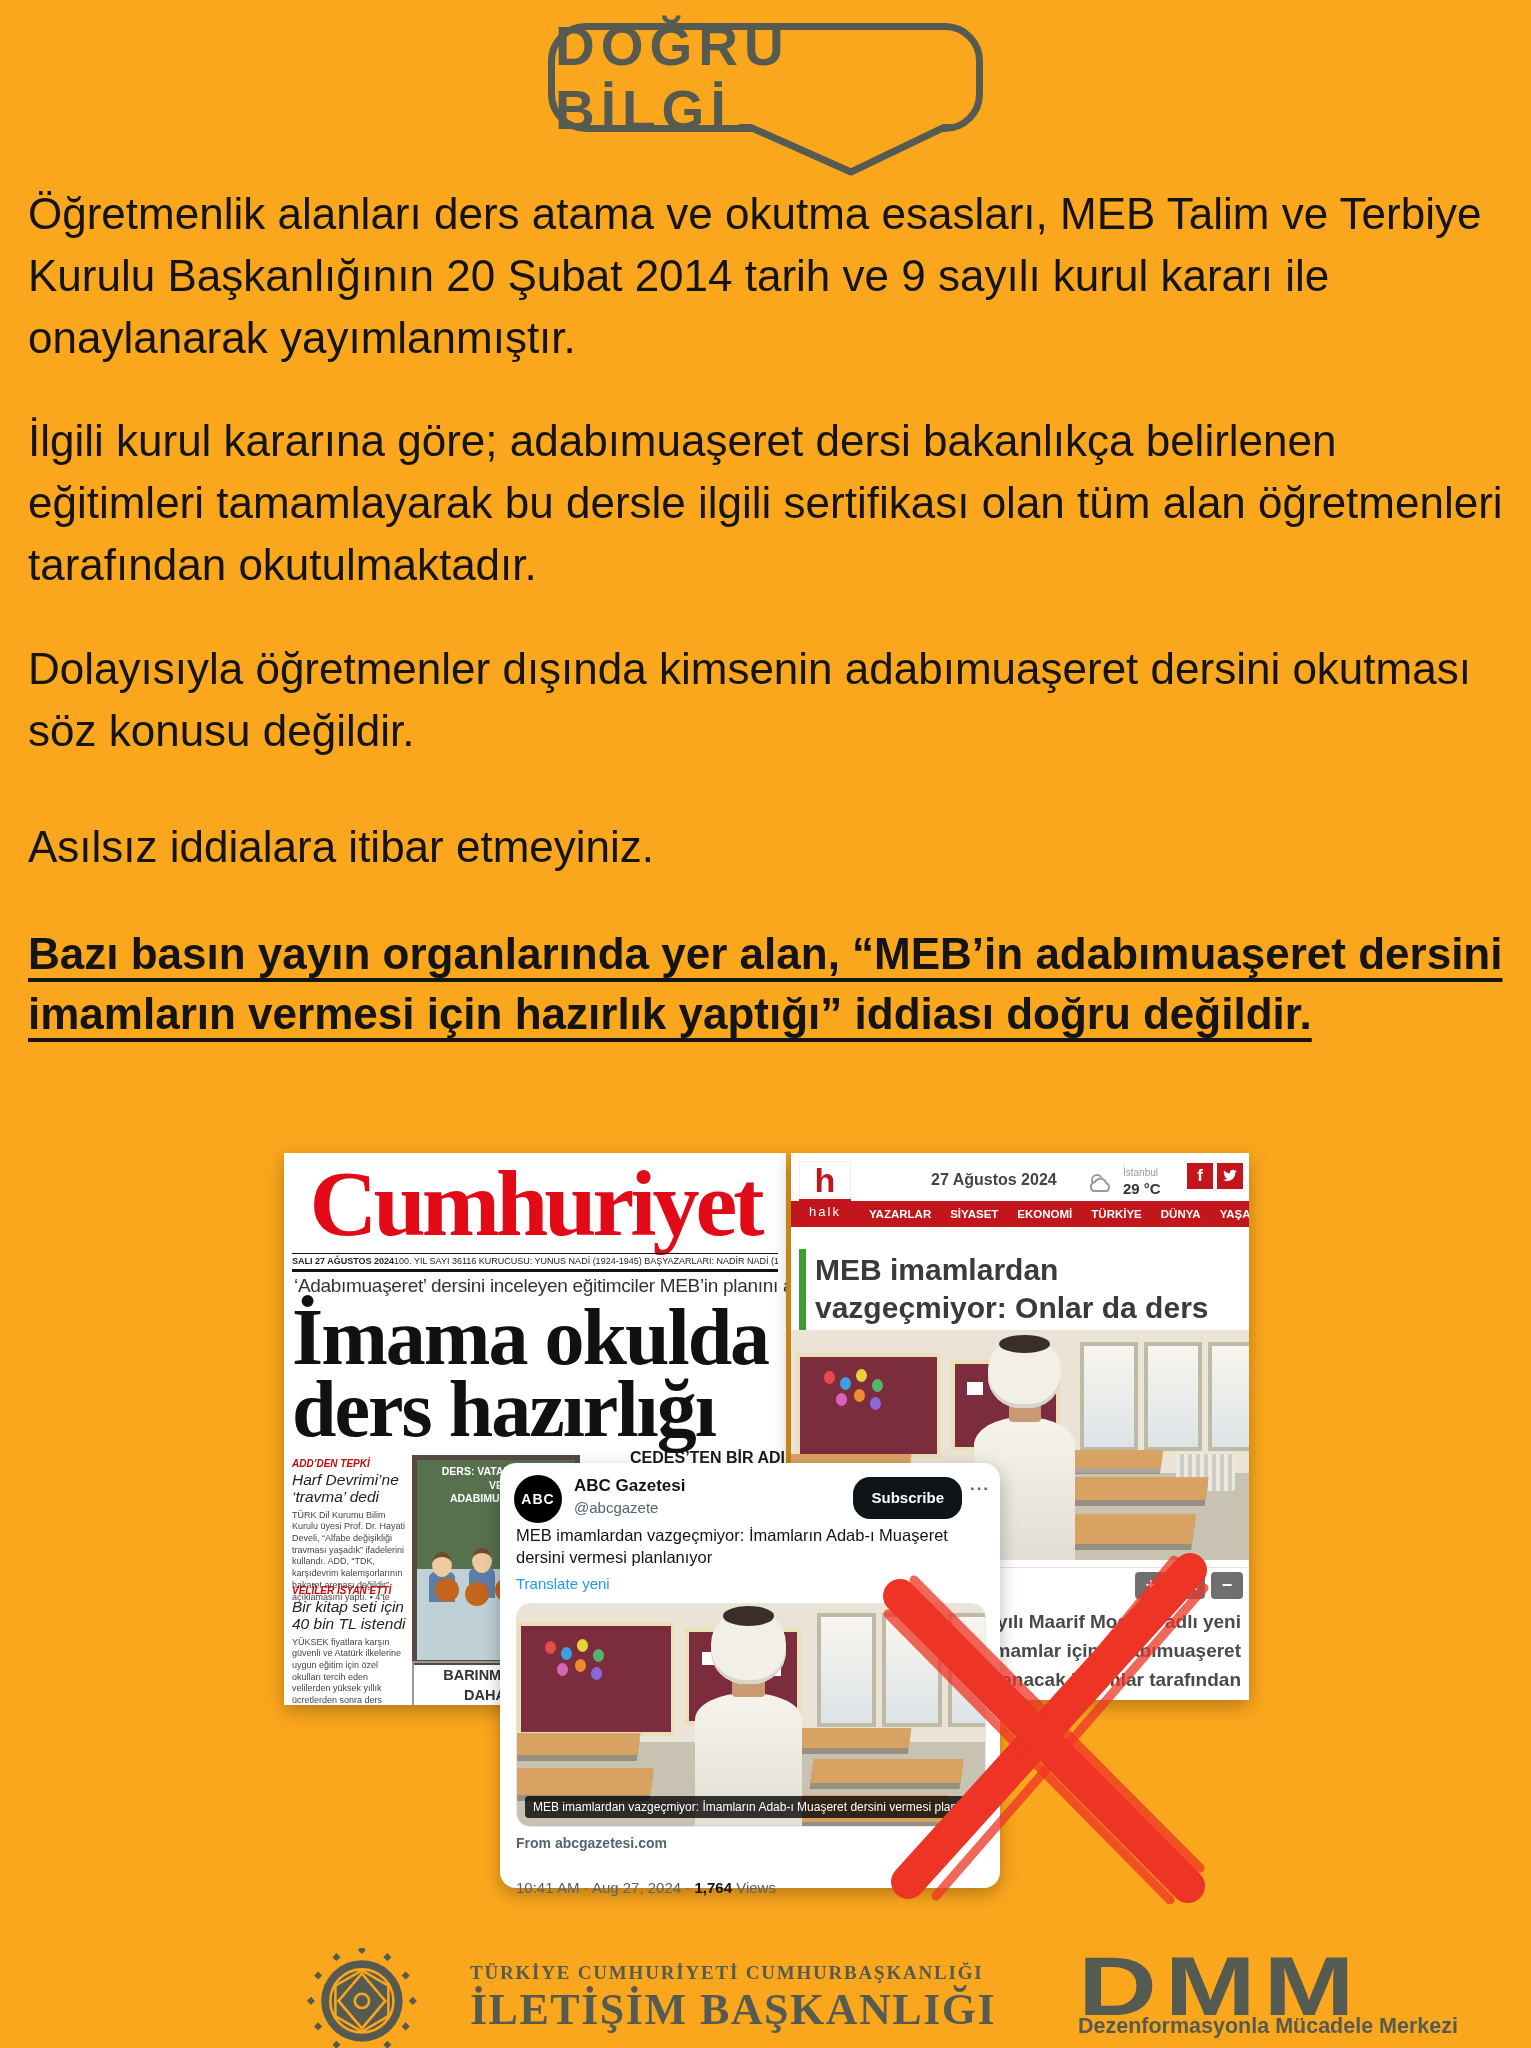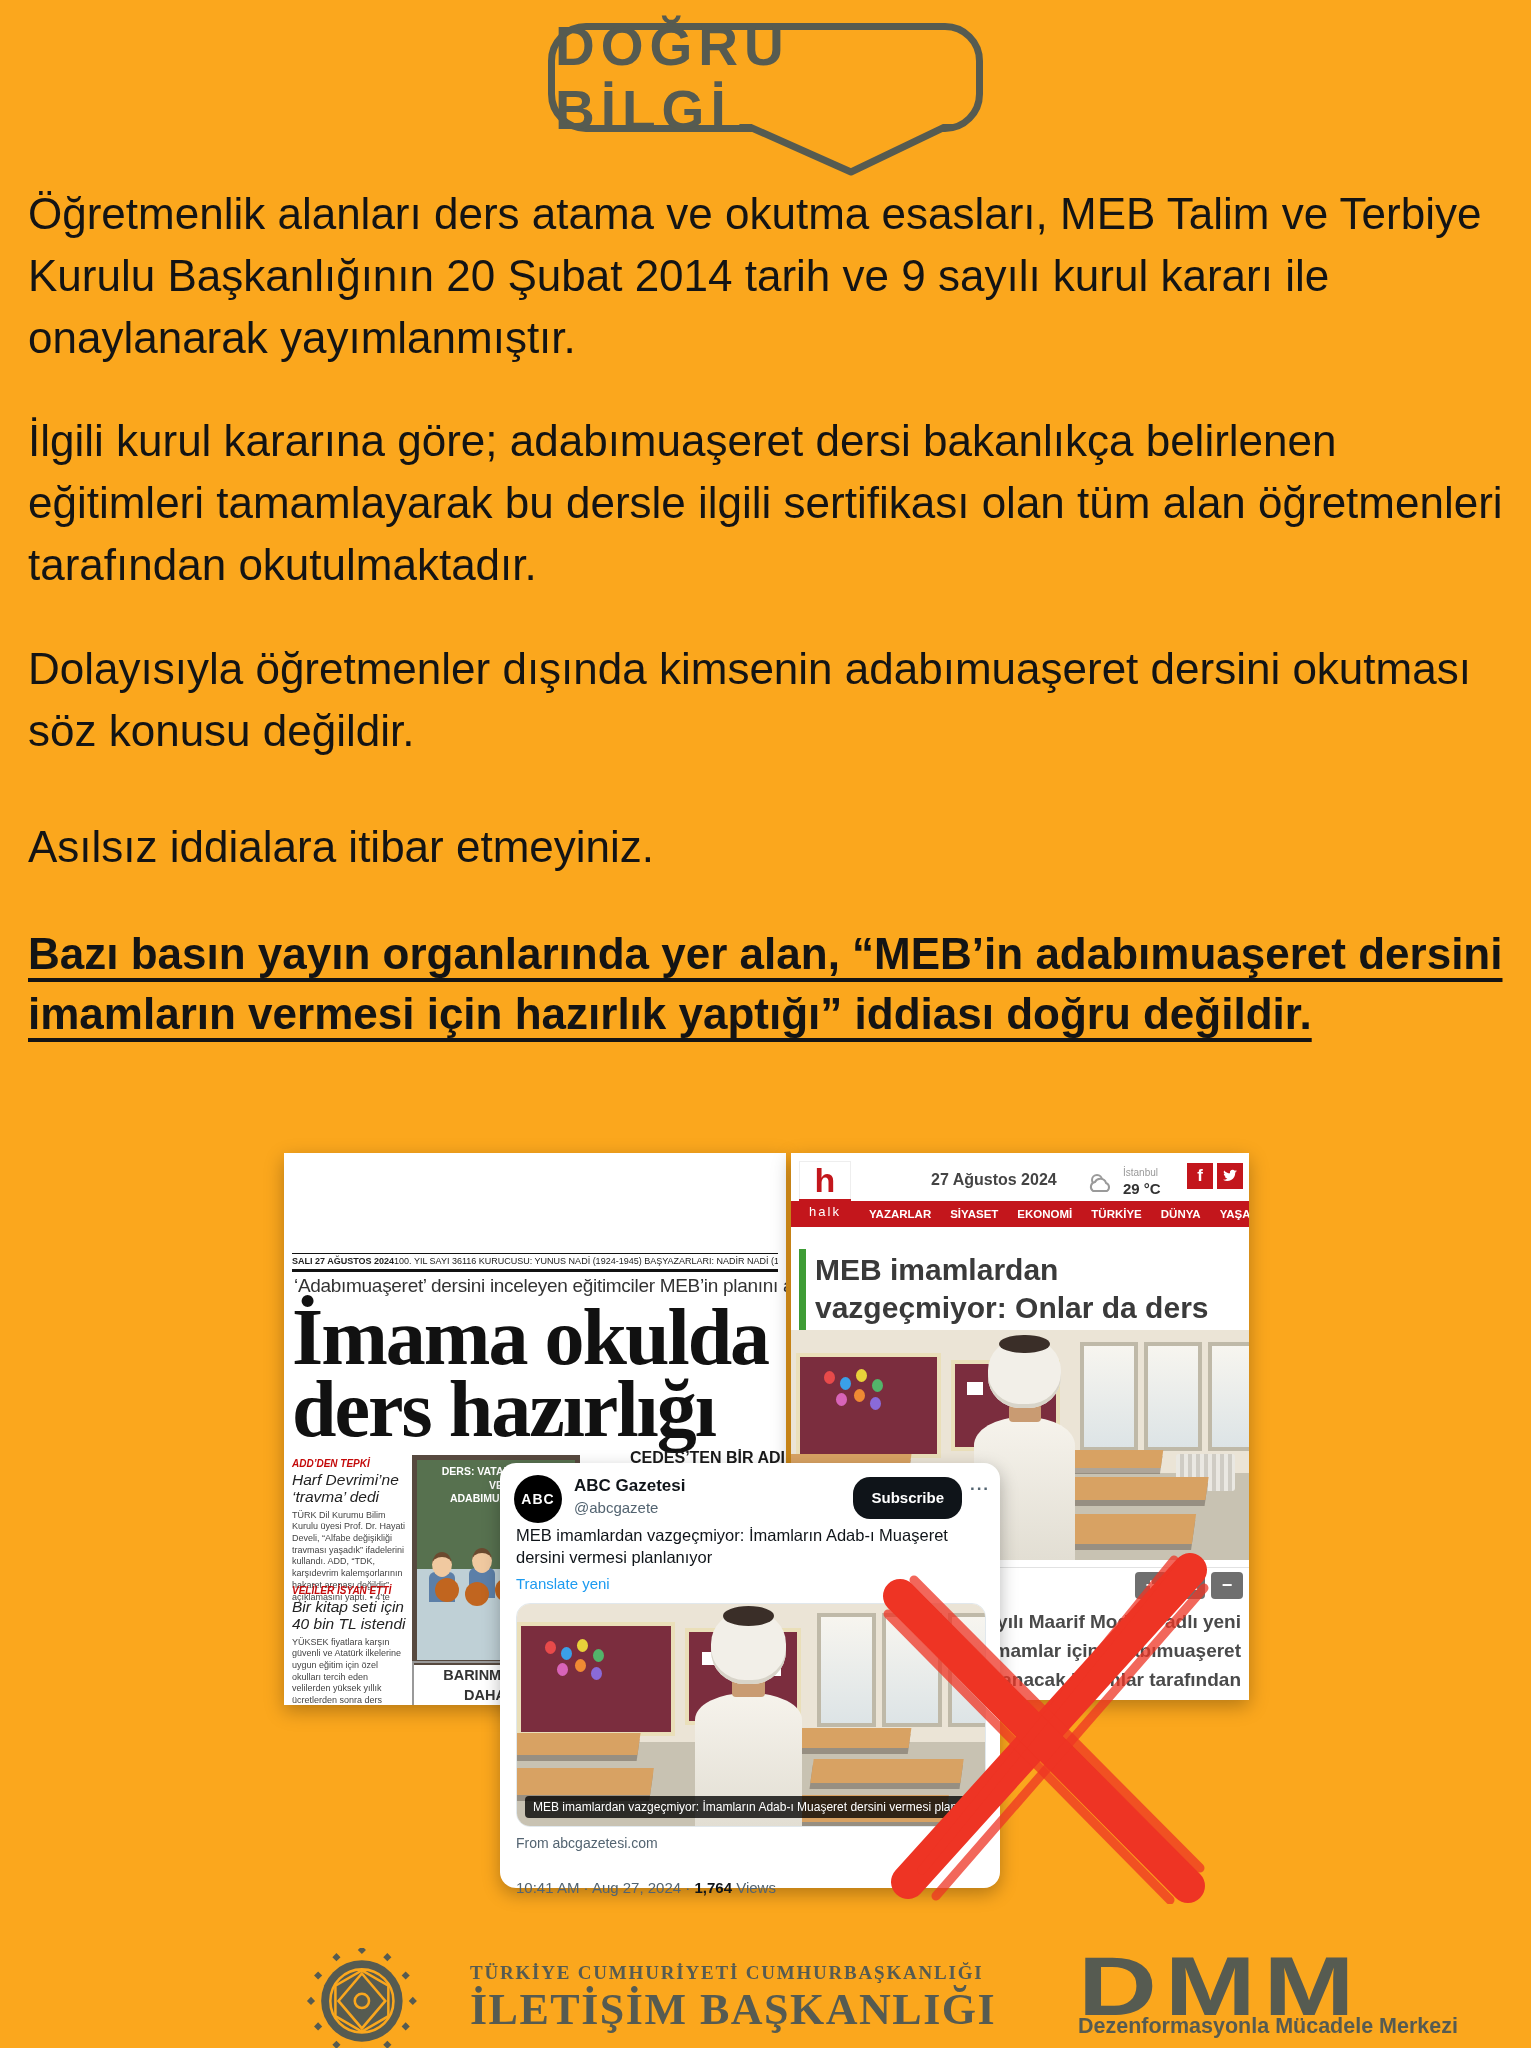--- a/index.html
+++ b/index.html
@@ -89,21 +89,21 @@
   .tw-name{position:absolute;left:74px;top:13px;font-size:17px;font-weight:bold;color:#0f1419;}
   .tw-handle{position:absolute;left:74px;top:36px;font-size:15px;color:#536471;}
   .tw-sub{position:absolute;right:38px;top:14px;height:34px;border-radius:17px;background:#0f1419;color:#fff;
     font-weight:bold;font-size:15px;line-height:34px;padding:4px 18px;}
   .tw-more{position:absolute;right:10px;top:16px;color:#536471;font-size:17px;font-weight:bold;letter-spacing:1px;}
   .tw-text{position:absolute;left:16px;top:62px;width:470px;font-size:16.5px;line-height:1.32;color:#0f1419;}
   .tw-translate{position:absolute;left:16px;top:112px;font-size:15px;color:#1d9bf0;}
   .tw-photo{position:absolute;left:16px;top:140px;width:468px;height:222px;border-radius:14px;overflow:hidden;border:1px solid #e1e8ed;}
   .tw-caption{position:absolute;left:8px;bottom:8px;background:rgba(0,0,0,.78);color:#fff;font-size:12px;
     padding:4px 8px;border-radius:4px;white-space:nowrap;max-width:96%;overflow:hidden;}
-  .tw-source{position:absolute;left:16px;top:372px;font-size:14px;color:#536471;}
+  .tw-source{position:absolute;left:16px;top:372px;font-size:14px;color:#536471;font-weight:bold;}
   .tw-time{position:absolute;left:16px;top:416px;font-size:15px;color:#536471;}
   .tw-time b{color:#0f1419;}
 
   #redx{position:absolute;left:870px;top:1552px;width:350px;height:352px;z-index:6;}
 
   
   .gov-top{position:absolute;left:470px;top:1962px;font-family:"Liberation Serif",serif;font-size:19px;
     letter-spacing:1.8px;color:#565B51;font-weight:bold;}
   .gov-main{position:absolute;left:470px;top:1984px;font-family:"Liberation Serif",serif;font-size:44px;
     letter-spacing:1.5px;color:#565B51;font-weight:bold;}
@@ -123,20 +123,21 @@
     <path d="M8,0 L116,48 L216,0" fill="#FBA71D" stroke="#565B51" stroke-width="7" stroke-linecap="round" stroke-linejoin="round"></path>
   </svg>
 
   <div class="para" style="top:183px;">Öğretmenlik alanları ders atama ve okutma esasları, MEB Talim ve Terbiye Kurulu Başkanlığının 20 Şubat 2014 tarih ve 9 sayılı kurul kararı ile onaylanarak yayımlanmıştır.</div>
   <div class="para" style="top:410px;">İlgili kurul kararına göre; adabımuaşeret dersi bakanlıkça belirlenen eğitimleri tamamlayarak bu dersle ilgili sertifikası olan tüm alan öğretmenleri tarafından okutulmaktadır.</div>
   <div class="para" style="top:816px;">Asılsız iddialara itibar etmeyiniz.</div>
   <div class="para" style="top:638px;">Dolayısıyla öğretmenler dışında kimsenin adabımuaşeret dersini okutması söz konusu değildir.</div>
   <div class="para claim" style="top:924px;">Bazı basın yayın organlarında yer alan, “MEB’in adabımuaşeret dersini imamların vermesi için hazırlık yaptığı” iddiası doğru değildir.</div>
 
   <div id="cumhuriyet" class="card">
+    <div class="cum-logo">Cumhuriyet</div>
     <div class="cum-mast">
       <b>SALI 27 AĞUSTOS 2024</b>
       <span>100. YIL SAYI 36116 KURUCUSU: YUNUS NADİ (1924-1945) BAŞYAZARLARI: NADİR NADİ (1945-1991) İLHAN SELÇUK (1992-2010)</span>
 
     </div>
     <div class="cum-kicker">‘Adabımuaşeret’ dersini inceleyen eğitimciler MEB’in planını açıkladı</div>
     <div class="cum-headline">
       <div>İmama okulda</div>
       <div>ders hazırlığı</div>
     </div>

